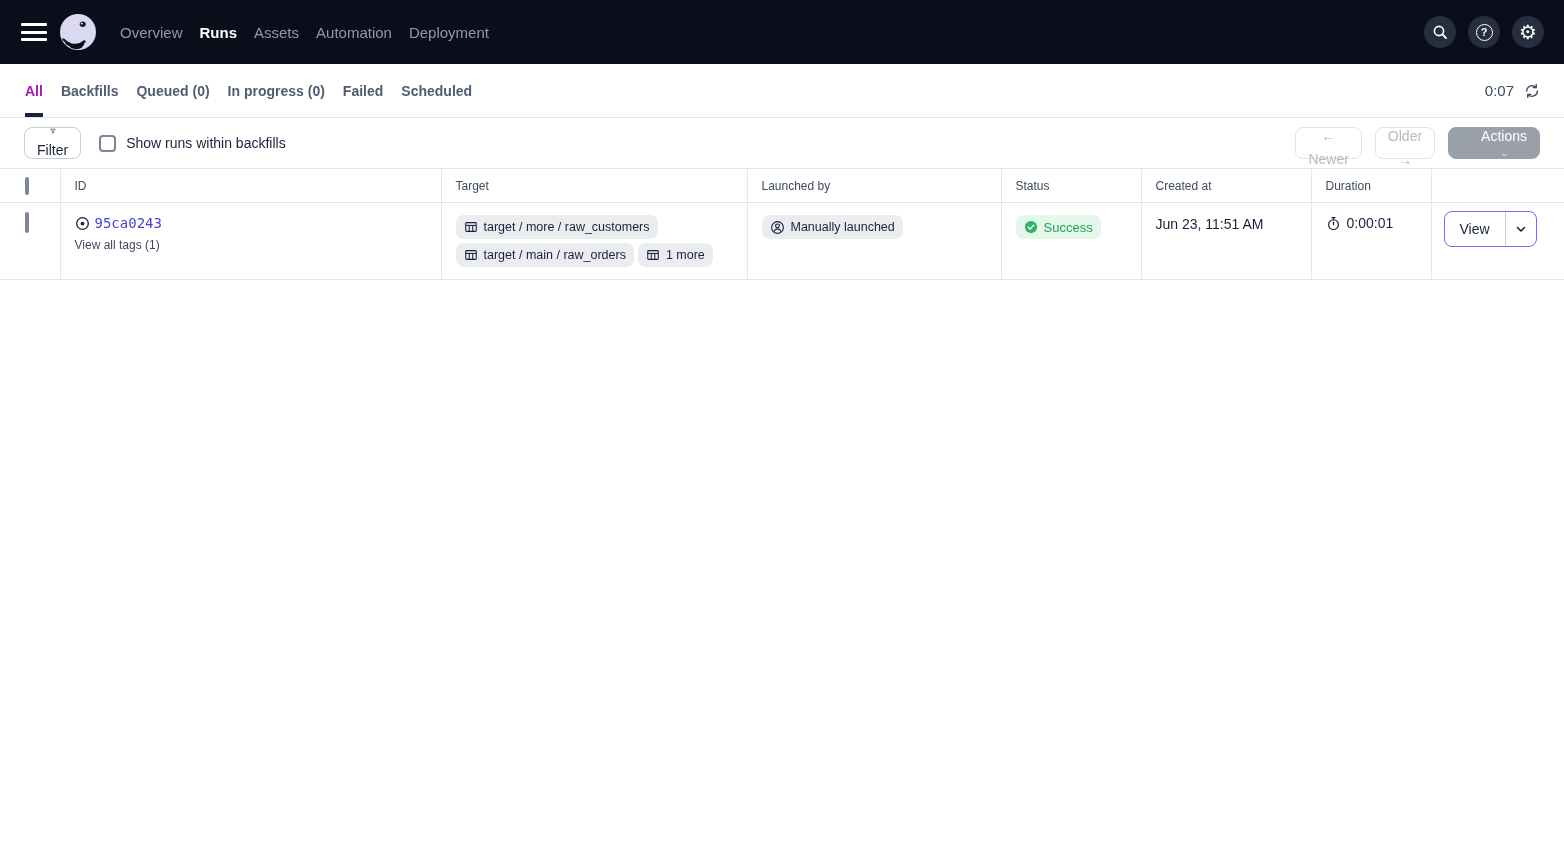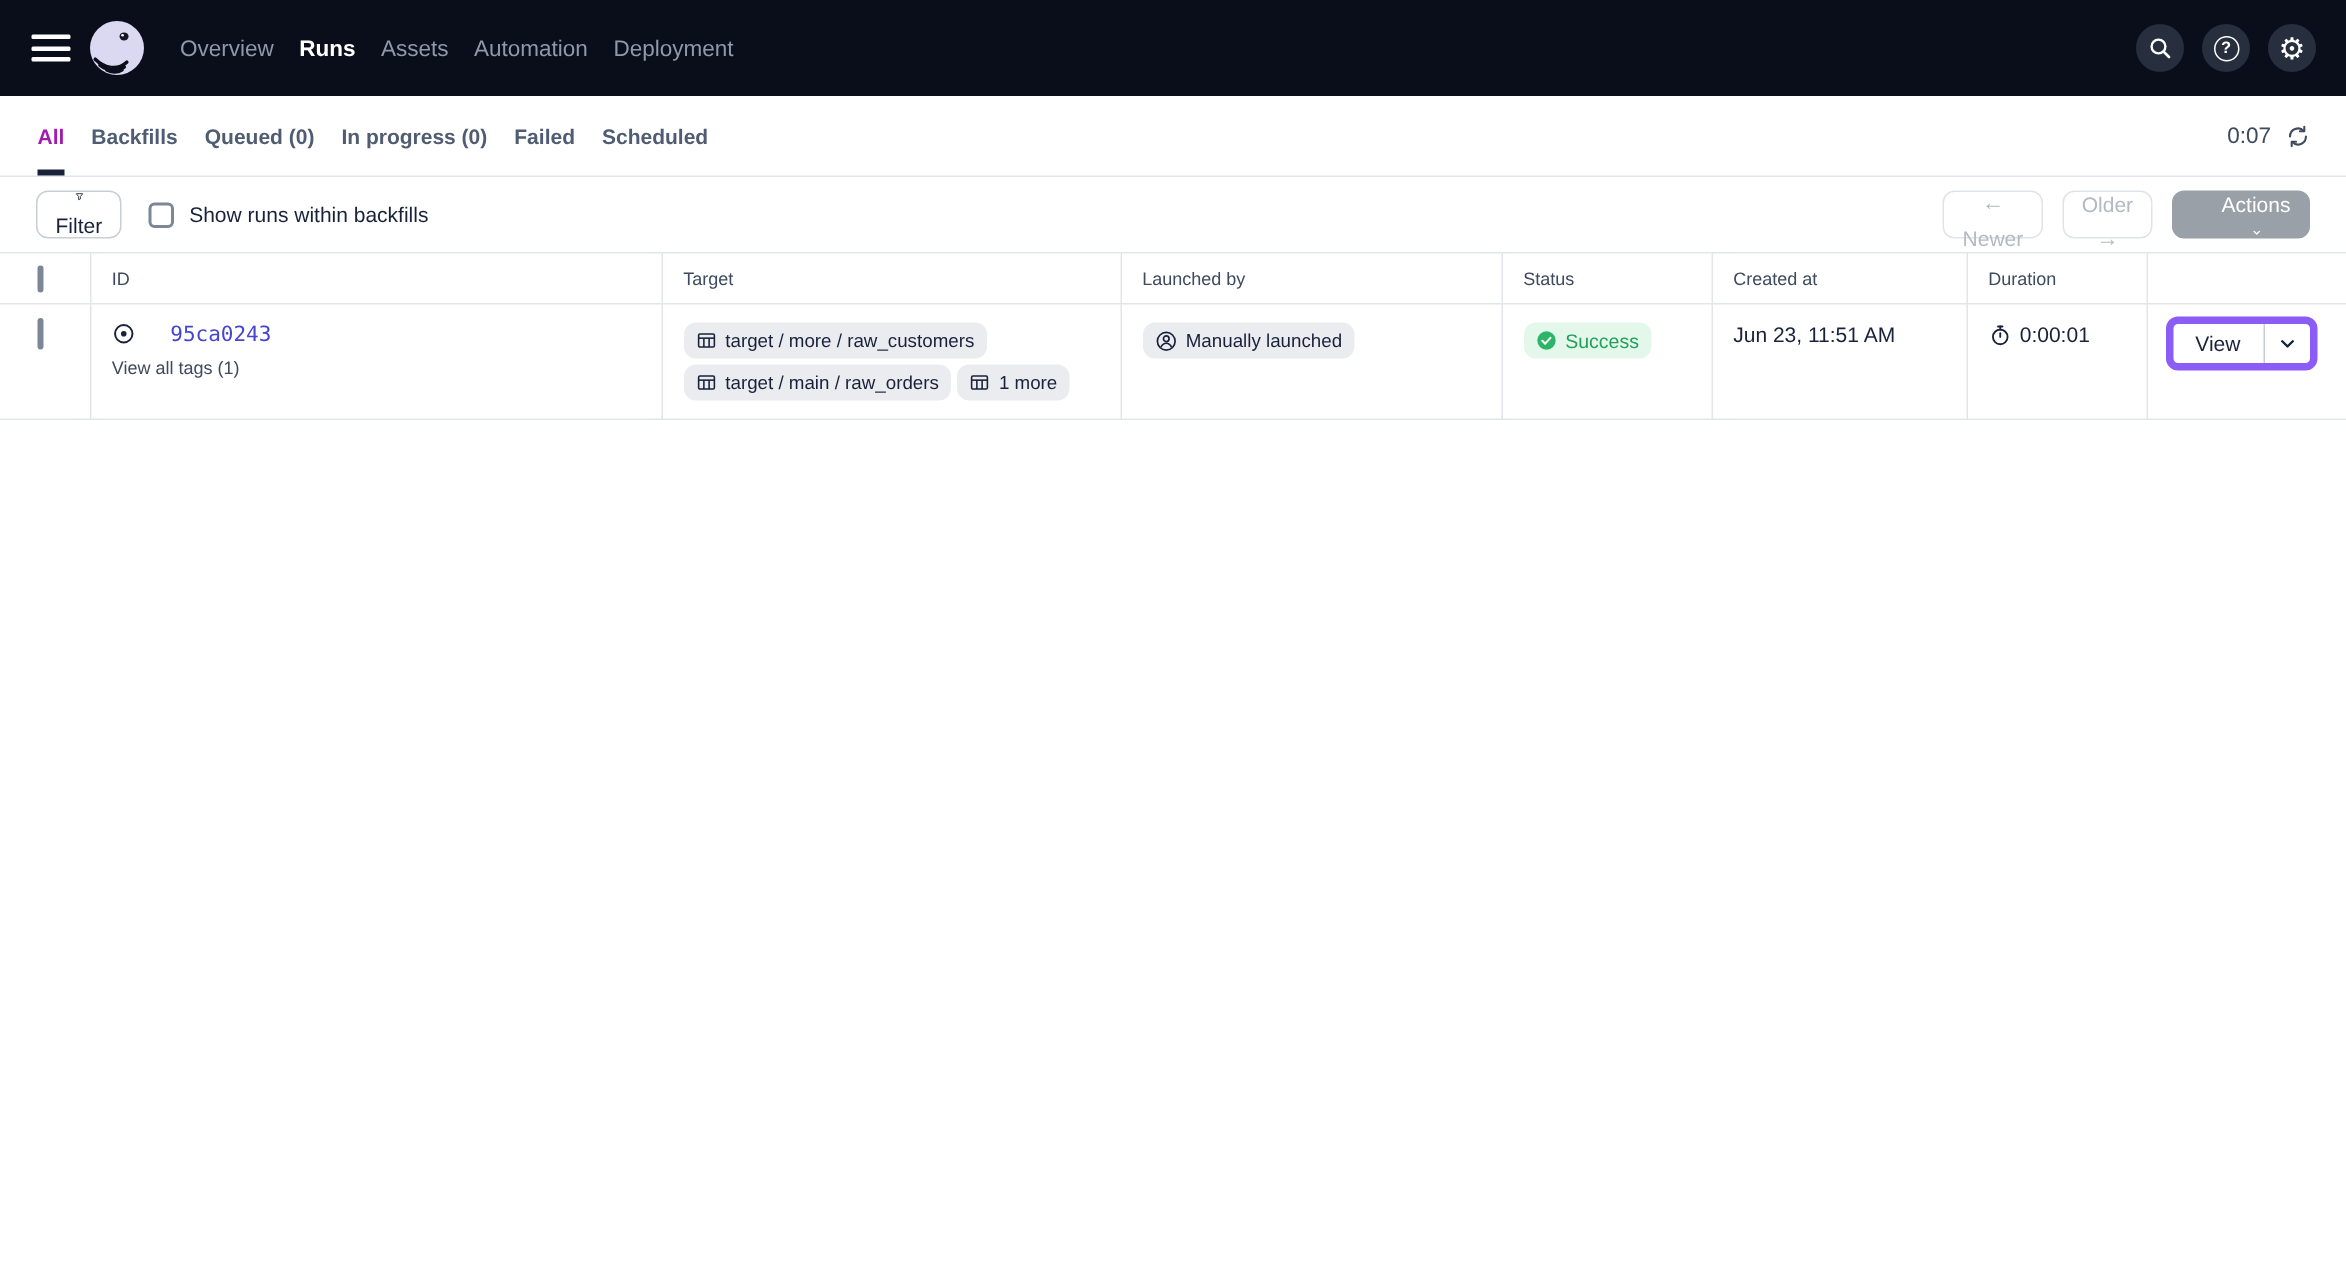--- a/index.html
+++ b/index.html
@@ -85,42 +85,42 @@
   .runs th, .runs td { border-bottom: 1px solid #E2E5E9; text-align: left; }
   .runs th:not(:last-child), .runs td:not(:last-child) { border-right: 1px solid #E2E5E9; }
   .runs thead th {
     height: 34px; font-size: 12px; font-weight: 400; color: #3E4A5E;
     padding: 0 14px; vertical-align: middle;
   }
   .runs thead th.col-check, .runs td.col-check { padding: 0 0 0 25px; }
   .runs tbody td { height: 66px; vertical-align: top; padding: 12px 14px; }
   .runs tbody td.col-check { padding-top: 11px; }
 
-  .run-id-line { display: flex; align-items: flex-start; gap: 24px; }
+  .run-id-line { display: flex; align-items: center; gap: 5px; }
   .run-link {
     font-family: "DejaVu Sans Mono", "Liberation Mono", monospace;
     font-size: 14px; color: #4645D0; text-decoration: none; cursor: pointer;
   }
   .view-tags { margin-top: 7px; font-size: 12px; color: #3E4A5E; cursor: pointer; }
 
   .pill {
     display: inline-flex; align-items: center; gap: 6px;
     height: 24px; padding: 0 8px; border-radius: 8px;
     background: #EBECF0; font-size: 12.5px; color: #18223A; white-space: nowrap;
   }
   .tags-stack { display: flex; flex-direction: column; gap: 4px; align-items: flex-start; }
   .tags-line { display: flex; gap: 4px; }
   .pill.success { background: #E4F7EB; color: #20A05A; font-size: 13px; }
 
   .created-at { font-size: 14px; color: #18223A; padding-top: 1px; }
   .duration-line { display: flex; align-items: center; gap: 6px; font-size: 14px; color: #18223A; }
 
   .runs td.col-actions { padding: 8px 0 0 12px; }
   .split-btn {
-    display: inline-flex; height: 36px; border: 5px solid #8b5cf6; border-radius: 8px;
+    display: inline-flex; height: 36px; border: 1px solid #8b5cf6; border-radius: 8px;
     background: #fff; overflow: hidden; justify-content: flex-end;
   }
   .split-btn .main {
     padding: 0 15px; display: flex; align-items: center;
     font-size: 14px; font-weight: 500; color: #18223A; cursor: pointer;
     background: none; border: none; font-family: inherit;
   }
   .split-btn .caret {
     width: 31px; display: flex; align-items: center; justify-content: center;
     border: none; border-left: 1px solid #C9CED6; background: none; cursor: pointer; color: #18223A;

